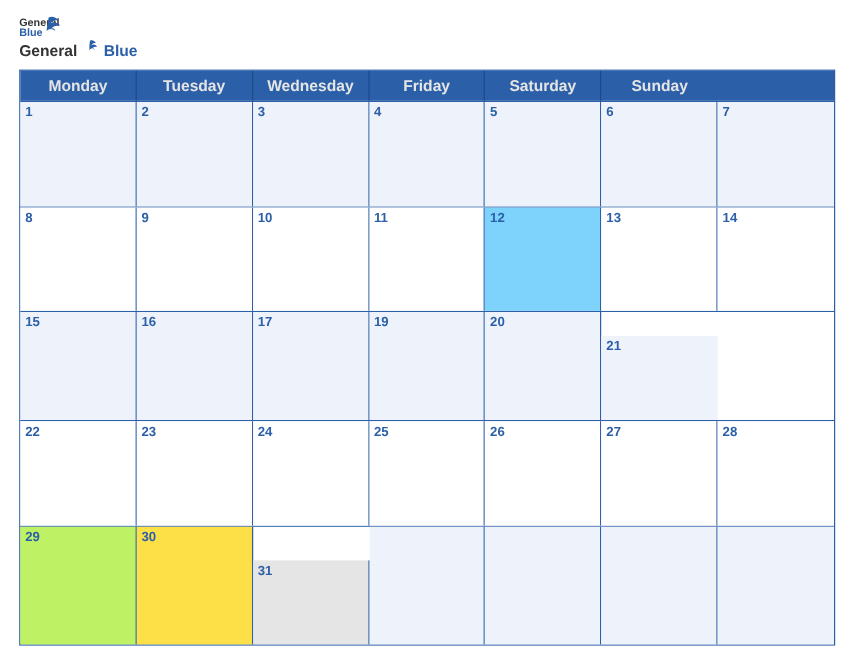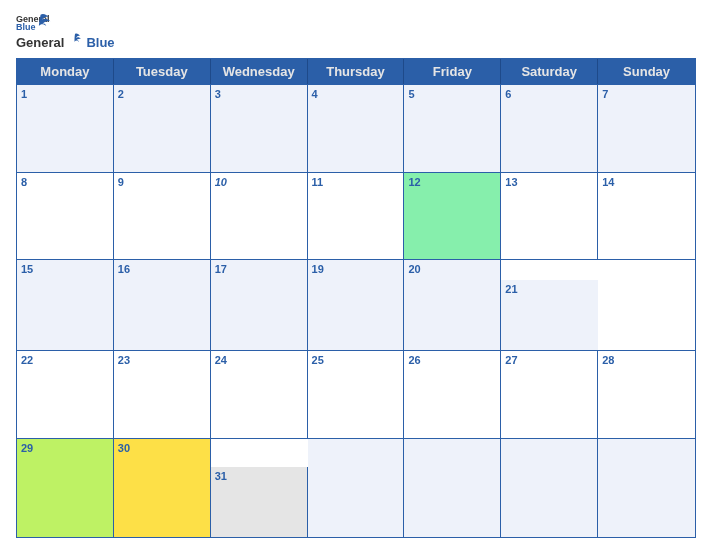--- a/index.html
+++ b/index.html
@@ -125,21 +125,20 @@
       </div>
     </div>
     <div class="month-title"></div>
   </div>
 
   <div class="calendar">
     <div class="cal-header-row">
     <div class="cal-header-cell">Monday</div>
         <div class="cal-header-cell">Tuesday</div>
         <div class="cal-header-cell">Wednesday</div>
-        <div class="cal-header-cell">Thursday</div>
         <div class="cal-header-cell">Friday</div>
         <div class="cal-header-cell">Saturday</div>
         <div class="cal-header-cell">Sunday</div>
       </div>
 
     <div class="cal-body">
     <div class="cal-week">
           <div class="cal-cell has-date" style="background: rgb(238, 242, 250);">
             <span class="date-num">1</span>
           </div>
@@ -162,27 +161,27 @@
             <span class="date-num">7</span>
           </div>
         </div>
         <div class="cal-week">
           <div class="cal-cell has-date" style="background: rgb(255, 255, 255);">
             <span class="date-num">8</span>
           </div>
           <div class="cal-cell has-date" style="background: rgb(255, 255, 255);">
             <span class="date-num">9</span>
           </div>
-          <div class="cal-cell has-date" style="background: rgb(255, 255, 255); font-style: italic;">
+          <div class="cal-cell has-date" style="background: rgb(255, 255, 255);">
             <span class="date-num">10</span>
           </div>
           <div class="cal-cell has-date" style="background: rgb(255, 255, 255);">
             <span class="date-num">11</span>
           </div>
-          <div class="cal-cell has-date" style="background: #86efac;">
+          <div class="cal-cell has-date" style="background: #7dd3fc;">
             <span class="date-num">12</span>
           </div>
           <div class="cal-cell has-date" style="background: rgb(255, 255, 255);">
             <span class="date-num">13</span>
           </div>
           <div class="cal-cell has-date" style="background: rgb(255, 255, 255);">
             <span class="date-num">14</span>
           </div>
         </div>
         <div class="cal-week">

